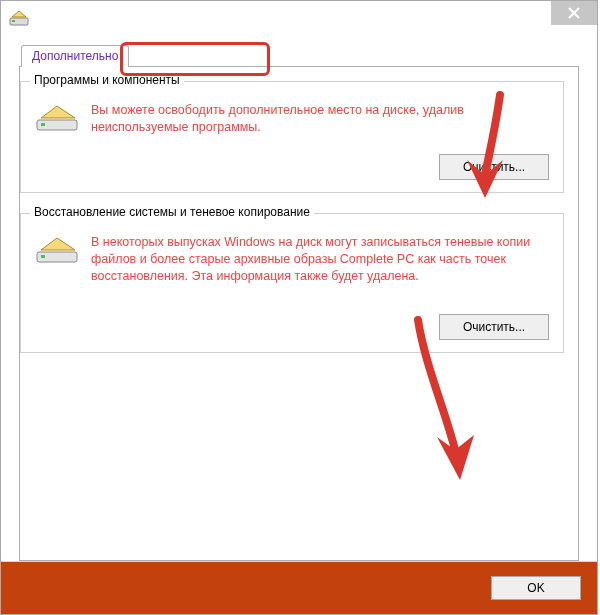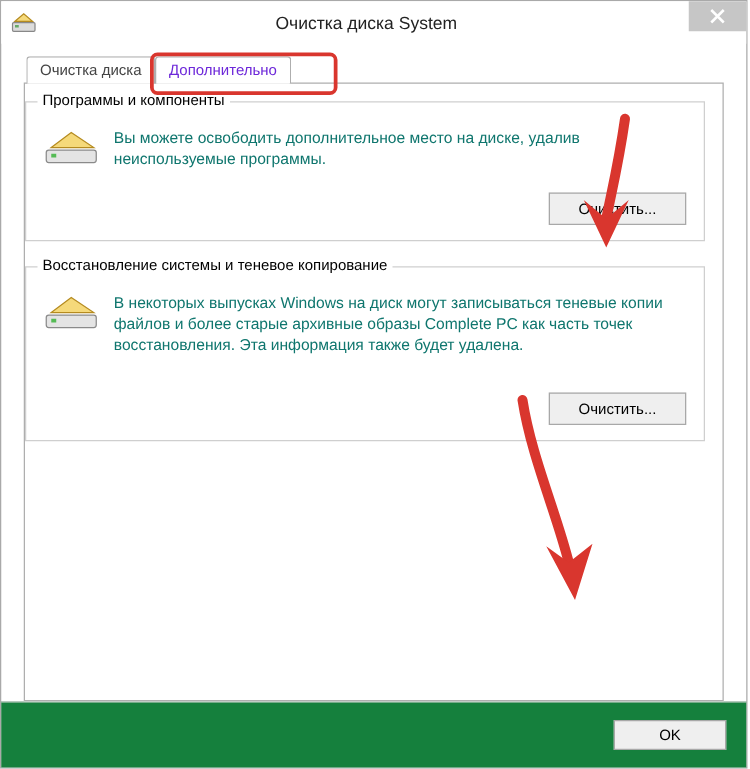--- a/index.html
+++ b/index.html
@@ -129,21 +129,21 @@
     align-items: flex-start;
     gap: 12px;
   }
   .drive-icon {
     width: 44px;
     height: 32px;
     flex: none;
   }
   .desc {
     font-size: 12.5px;
-    color: #0f766e;
+    color: #ef4444;
     line-height: 1.35;
   }
   .desc p { margin: 0 0 12px 0; }
   .clean-btn {
     position: absolute;
     right: 14px;
     bottom: 12px;
     width: 110px;
     height: 26px;
     background: #efefef;
@@ -156,21 +156,21 @@
   
   .arrow {
     position: absolute;
     pointer-events: none;
     z-index: 30;
   }
   
   .footer {
     height: 52px;
     border-top: 1px solid #d7d7d7;
-    background: #15803d;
+    background: #c2410c;
     display: flex;
     align-items: center;
     justify-content: flex-end;
     gap: 10px;
     padding-right: 16px;
   }
   .footer button {
     width: 90px;
     height: 24px;
     background: #efefef;
@@ -185,32 +185,30 @@
 <div class="window">
 
   <div class="titlebar">
     <span class="app-icon">
       <svg viewBox="0 0 20 20" width="20" height="20">
         <rect x="1" y="10" width="18" height="7" rx="1" fill="#dcdcdc" stroke="#888"></rect>
         <rect x="3" y="12" width="3" height="2" fill="#6a6"></rect>
         <path d="M3 9 L10 3 L17 9 Z" fill="#f5d97a" stroke="#b58b20"></path>
       </svg>
     </span>
-    <div class="title">Очистка диска System</div>
     <div class="close-btn">
       <svg width="12" height="12" viewBox="0 0 12 12">
         <path d="M1 1 L11 11 M11 1 L1 11" stroke="#fff" stroke-width="2"></path>
       </svg>
     </div>
   </div>
 
   <div class="body">
 
     <div class="tabstrip">
-      <div class="tab inactive">Очистка диска</div>
       <div class="tab active">Дополнительно</div>
     </div>
 
     <div class="tabpanel">
 
       <div class="groupbox">
         <span class="legend">Программы и компоненты</span>
         <div class="row">
           <span class="drive-icon">
             <svg viewBox="0 0 44 32" width="44" height="32">

